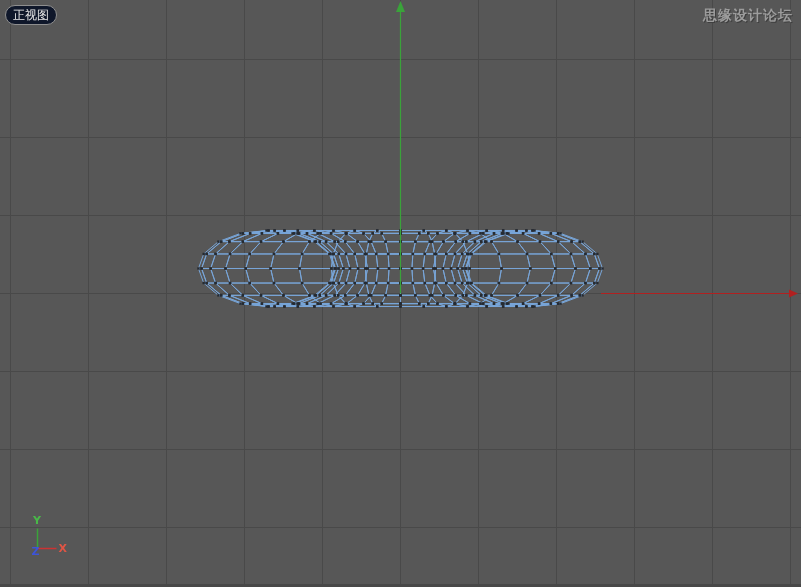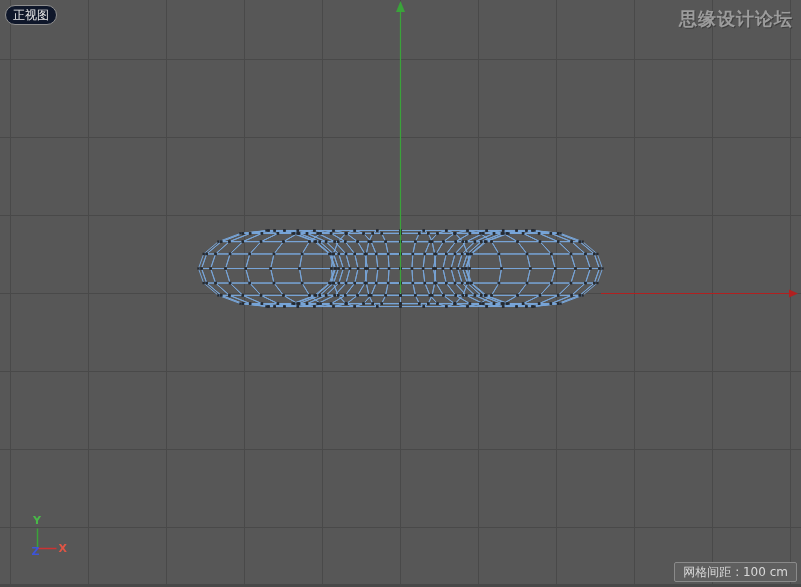--- a/index.html
+++ b/index.html
@@ -16,21 +16,21 @@
     border:1px solid #8e8e8e;border-radius:10px;
     cursor:default;user-select:none;
   }
   .watermark{
     position:absolute;top:7px;right:8px;
     display:flex;align-items:center;gap:8px;
     color:#9c9c9c;font-weight:bold;
     text-shadow:1px 1px 0 #3e3e3e;
     user-select:none;white-space:nowrap;
   }
-  .watermark .cn{font-size:18px;letter-spacing:1px;}
+  .watermark .cn{font-size:14px;letter-spacing:1px;}
   .watermark .url{font-size:11px;letter-spacing:0.5px;}
   .grid-spacing{
     position:absolute;right:4px;bottom:5px;
     padding:2px 8px;font-size:12px;line-height:14px;
     color:#d9d9d9;background:#5f5f5f;
     border:1px solid #8a8a8a;border-radius:2px;
     white-space:nowrap;user-select:none;
   }
   .bottom-edge{
     position:absolute;left:0;bottom:0;width:100%;height:3px;
@@ -1810,16 +1810,15 @@
         <text x="35.5" y="554.5" text-anchor="middle" fill="#3d54d8">Z</text>
       </g>
     </svg>
 
   <div class="view-label">正视图</div>
 
   <div class="watermark">
     <span class="cn">思缘设计论坛</span>
   </div>
 
-  <div class="grid-spacing">网格间距 : 100 cm</div>
 
   <div class="bottom-edge"></div>
 </div>
 
 </body></html>

